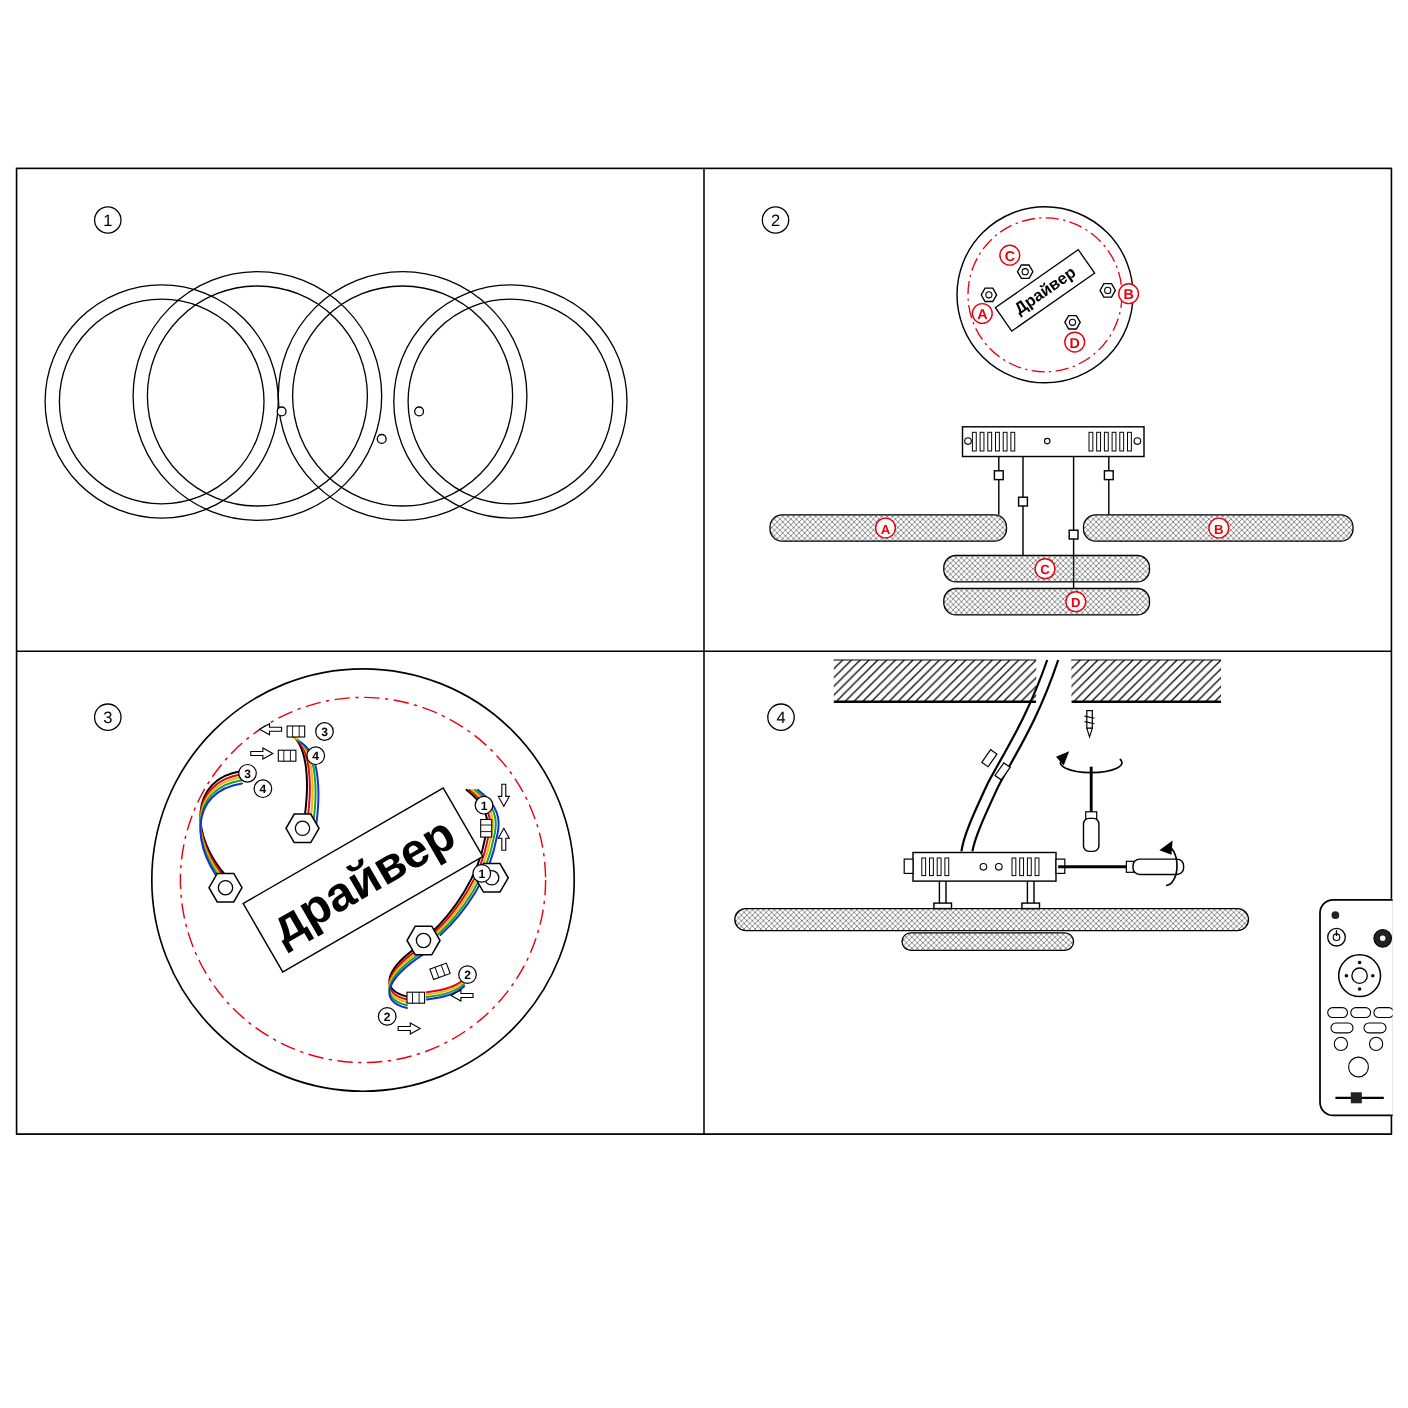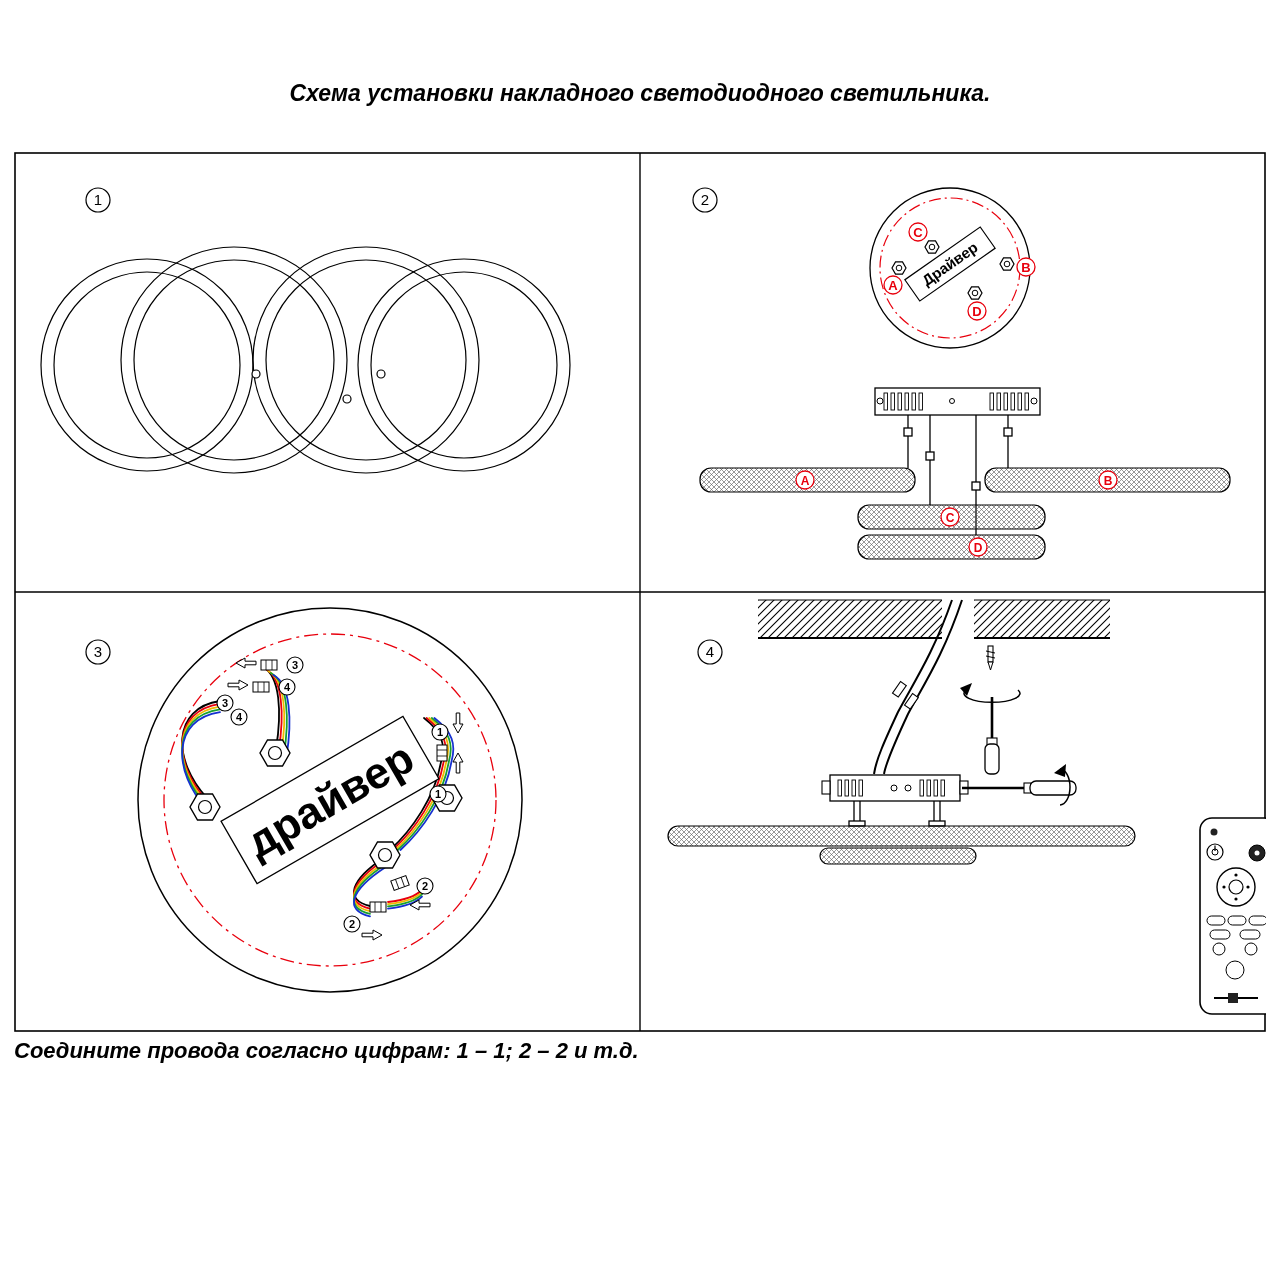--- a/index.html
+++ b/index.html
@@ -10,21 +10,20 @@
   .footer{position:absolute;top:1038px;left:14px;width:1240px;
           font-size:22px;font-weight:bold;font-style:italic;}
   svg.diagram{position:absolute;left:14px;top:152px;}
   svg text{font-family:"Liberation Sans",sans-serif;}
 </style>
 </head>
 <body>
 
 <div class="page">
 
-  <div class="title">Схема установки накладного светодиодного светильника.</div>
 
   <svg class="diagram" width="1252" height="880" viewBox="0 0 1252 880">
 
     <defs>
       <pattern id="mesh" width="5" height="5" patternUnits="userSpaceOnUse">
         <path d="M0 5 L5 0 M0 0 L5 5" stroke="#555" stroke-width="0.6" fill="none"></path>
       </pattern>
       <pattern id="hatch45" width="8" height="8" patternUnits="userSpaceOnUse">
         <path d="M0 8 L8 0 M-2 2 L2 -2 M6 10 L10 6" stroke="#000" stroke-width="1.1" fill="none"></path>
       </pattern>
@@ -338,14 +337,13 @@
           <circle cx="1221" cy="818" r="9"></circle>
         </g>
         <g>
           <line x1="1200" y1="846" x2="1244" y2="846" stroke="#000" stroke-width="2"></line>
           <rect x="1214" y="841" width="10" height="10" fill="#222"></rect>
         </g>
       </g>
     </g>
   </svg>
 
-  <div class="footer">Соедините провода согласно цифрам: 1 – 1; 2 – 2 и т.д.</div>
 </div>
 
 </body></html>

